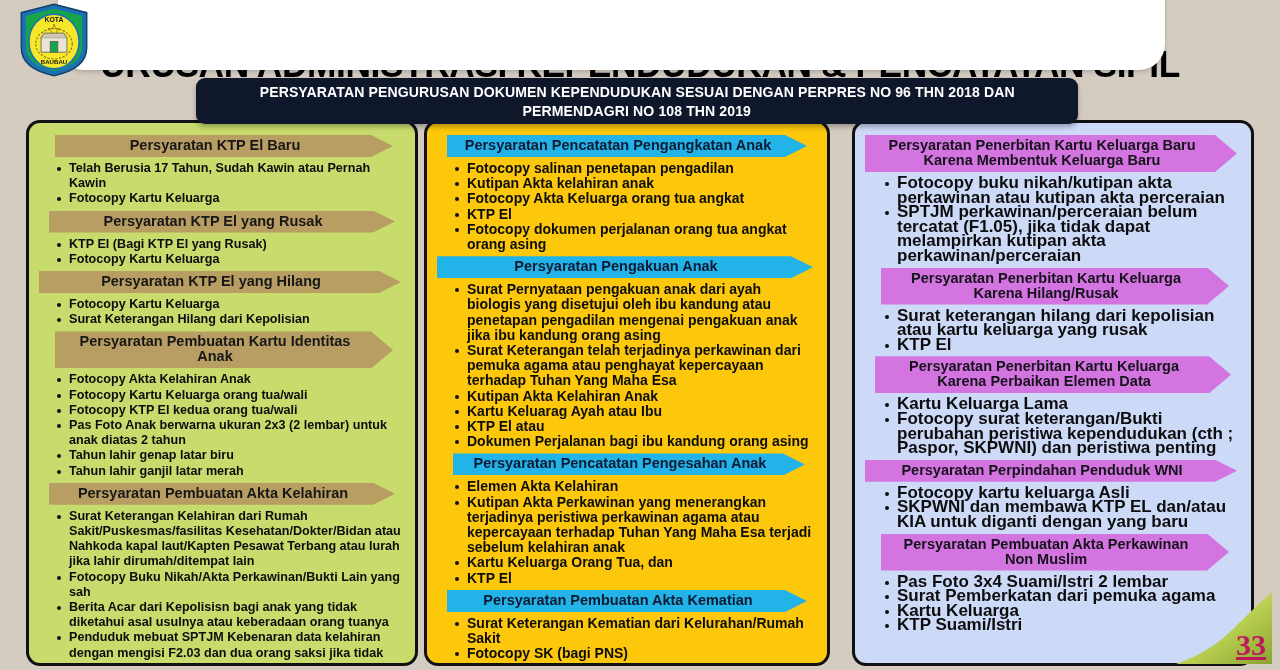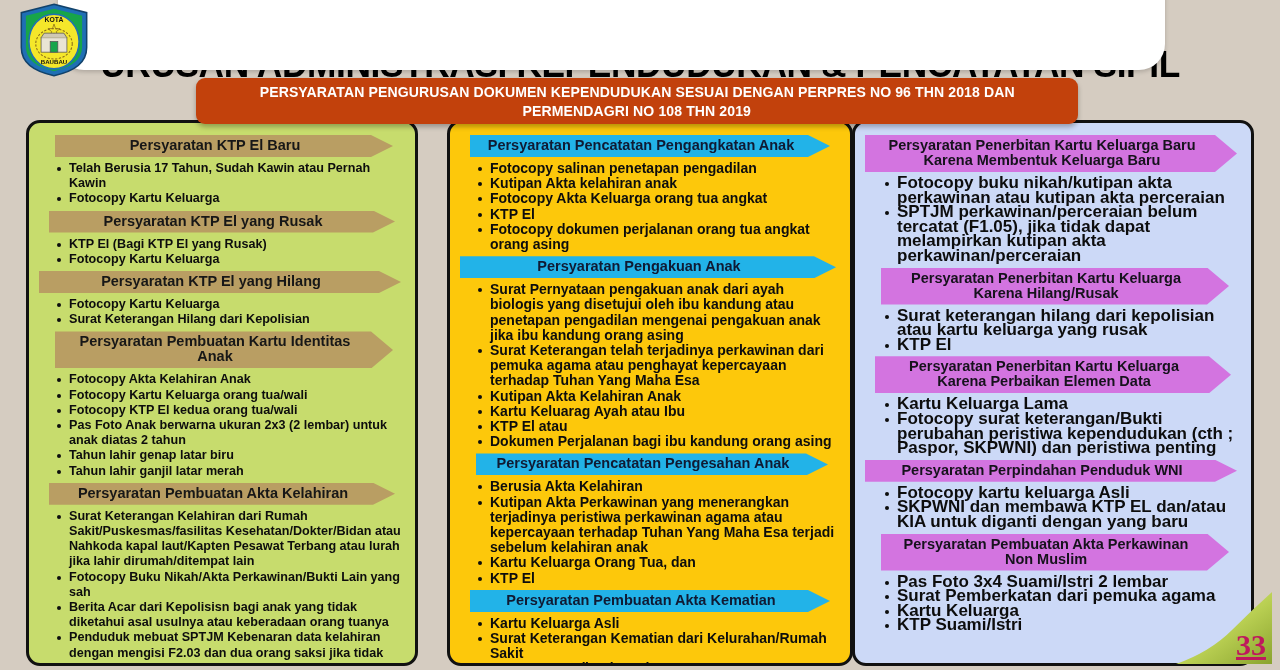--- a/index.html
+++ b/index.html
@@ -35,21 +35,21 @@
 
   .logo {
     position: absolute; left: 16px; top: 2px;
     width: 76px; height: 76px; z-index: 5;
   }
 
   
   .red-banner {
     position: absolute; left: 196px; top: 78px;
     width: 882px; height: 46px;
-    background: #c2410c;
+    background: #0f172a;
     border-radius: 9px;
     box-shadow: 0 3px 5px rgba(0,0,0,.28);
     z-index: 3;
     display: flex; flex-direction: column;
     align-items: center; justify-content: center;
     padding: 2px 10px 0;
   }
   .red-banner div {
     color: #fff; font-size: 14.5px; font-weight: bold;
     line-height: 19px; text-align: center;
@@ -59,21 +59,21 @@
 
   
   .col {
     position: absolute; top: 120px;
     border: 3px solid #111;
     border-radius: 14px;
     overflow: hidden;
     padding: 8px 10px 20px;
   }
   #col-left   { left: 26px;  width: 392px; height: 546px; background: #c7dc6d; }
-  #col-mid    { left: 447px; width: 406px; height: 546px; background: #fdc80b; }
+  #col-mid    { left: 424px; width: 406px; height: 546px; background: #fdc80b; }
   #col-right  { left: 852px; width: 402px; height: 546px; background: #ccd9f7; }
 
   
   .sec-head {
     position: relative;
     display: block;
     margin: 4px 0 3px;
     padding: 3px 30px 4px 12px;
     clip-path: polygon(0 0, calc(100% - 22px) 0, 100% 50%, calc(100% - 22px) 100%, 0 100%);
     text-align: center;
@@ -200,28 +200,27 @@
     <ul class="items">
       <li>Surat Pernyataan pengakuan anak dari ayah biologis yang disetujui oleh ibu kandung atau penetapan pengadilan mengenai pengakuan anak jika ibu kandung orang asing</li>
       <li>Surat Keterangan telah terjadinya perkawinan dari pemuka agama atau penghayat kepercayaan terhadap Tuhan Yang Maha Esa</li>
       <li>Kutipan Akta Kelahiran Anak</li>
       <li>Kartu Keluarag Ayah atau Ibu</li>
       <li>KTP El atau</li>
       <li>Dokumen Perjalanan bagi ibu kandung orang asing</li>
     </ul>
     <div class="sec-head narrow">Persyaratan Pencatatan Pengesahan Anak</div>
     <ul class="items">
-      <li>Berusia Akta Kelahiran</li>
+      <li>Elemen Akta Kelahiran</li>
       <li>Kutipan Akta Perkawinan yang menerangkan terjadinya peristiwa perkawinan agama atau kepercayaan terhadap Tuhan Yang Maha Esa terjadi sebelum kelahiran anak</li>
       <li>Kartu Keluarga Orang Tua, dan</li>
       <li>KTP El</li>
     </ul>
     <div class="sec-head w2">Persyaratan Pembuatan Akta Kematian</div>
     <ul class="items">
-      <li>Kartu Keluarga Asli</li>
       <li>Surat Keterangan Kematian dari Kelurahan/Rumah Sakit</li>
       <li>Fotocopy SK (bagi PNS)</li>
     </ul>
     <div class="sec-head full">Persyaratan Pembuatan Akta Perceraian Non Muslim</div>
   </div>
 <div class="col" id="col-right">
     <div class="sec-head full">Persyaratan Penerbitan Kartu Keluarga Baru Karena Membentuk Keluarga Baru</div>
     <ul class="items">
       <li>Fotocopy buku nikah/kutipan akta perkawinan atau kutipan akta perceraian</li>
       <li>SPTJM perkawinan/perceraian belum tercatat (F1.05), jika tidak dapat melampirkan kutipan akta perkawinan/perceraian</li>

